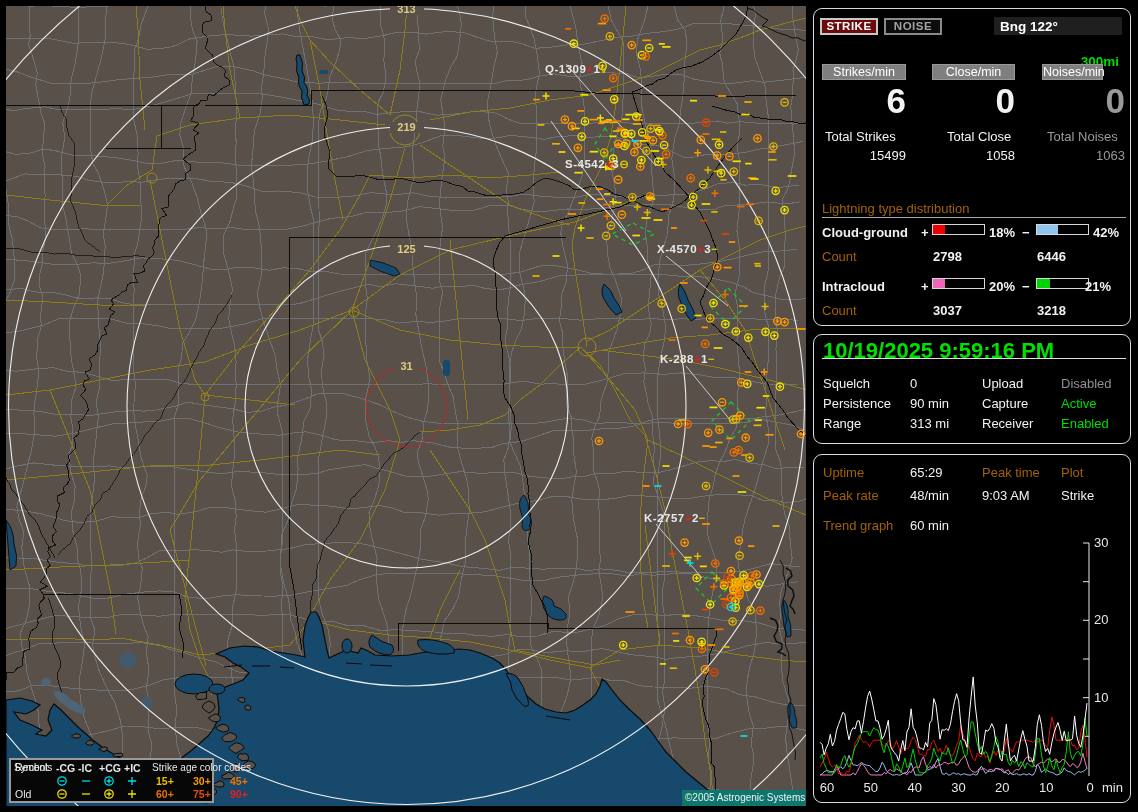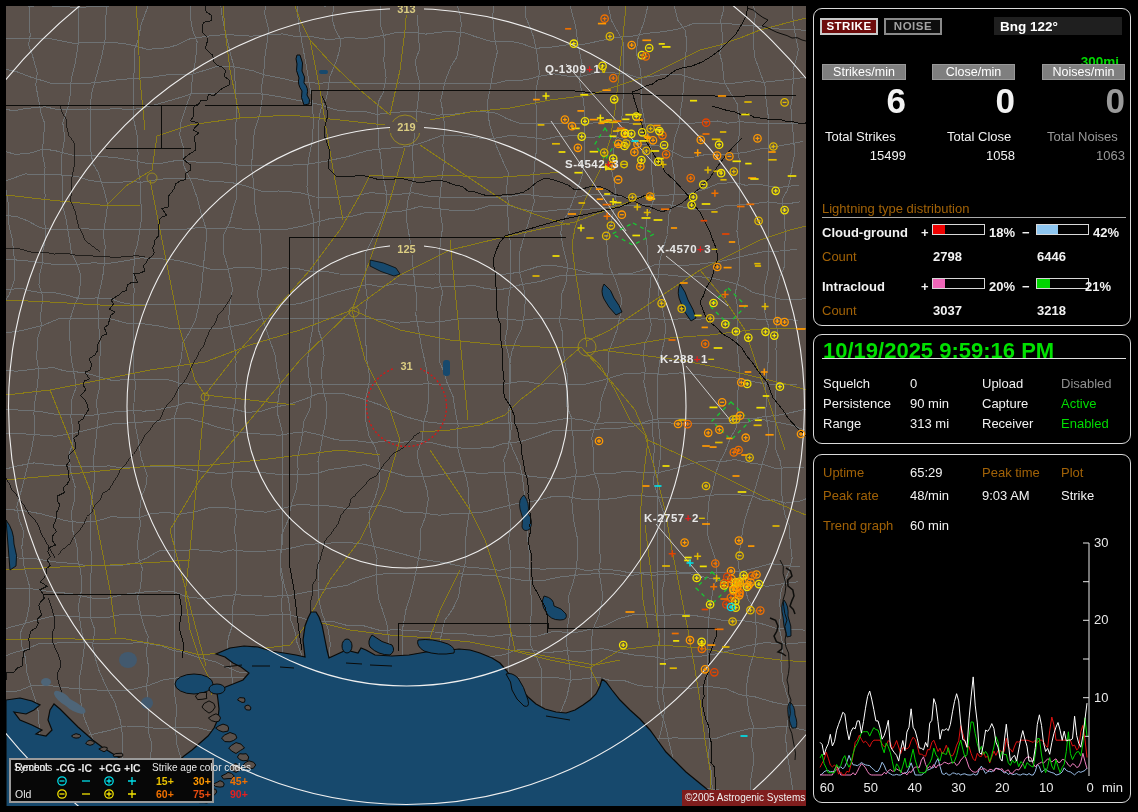--- a/index.html
+++ b/index.html
@@ -948,32 +948,32 @@
    </g>
   </svg>
   <div class="abs" style="left:145px;top:15px;color:#e8c000;font-weight:bold;">15+</div>
   <div class="abs" style="left:182px;top:15px;color:#ff9800;font-weight:bold;">30+</div>
   <div class="abs" style="left:219px;top:15px;color:#f07000;font-weight:bold;">45+</div>
   <div class="abs" style="left:145px;top:28px;color:#ef7000;font-weight:bold;">60+</div>
   <div class="abs" style="left:182px;top:28px;color:#e84c10;font-weight:bold;">75+</div>
   <div class="abs" style="left:219px;top:28px;color:#e42020;font-weight:bold;">90+</div>
 </div>
 
-<div class="abs" style="left:682px;top:790px;width:124px;height:16px;background:#7f1d1d;color:#f0f0f0;font-size:10px;white-space:nowrap;padding:2px 0 0 3px;overflow:hidden;">©2005 Astrogenic Systems</div>
+<div class="abs" style="left:682px;top:790px;width:124px;height:16px;background:#0f766e;color:#f0f0f0;font-size:10px;white-space:nowrap;padding:2px 0 0 3px;overflow:hidden;">©2005 Astrogenic Systems</div>
 
 <div class="panel" style="top:8px;height:318px;">
   <div class="abs" style="left:6px;top:9px;width:58px;height:17px;background:#6d0b0b;border:2px solid #c8c8c8;color:#fff;font-size:11.5px;font-weight:bold;text-align:center;line-height:13px;letter-spacing:0.5px;">STRIKE</div>
   <div class="abs" style="left:70px;top:9px;width:58px;height:17px;background:#0d0d0d;border:2px solid #8a8a8a;color:#a2a2a2;font-size:11.5px;font-weight:bold;text-align:center;line-height:13px;letter-spacing:0.5px;">NOISE</div>
   <div class="abs" style="left:180px;top:8px;width:128px;height:18px;background:#1f1f1f;">
     <span class="abs" style="left:6px;top:2px;color:#fff;font-size:13.5px;font-weight:bold;">Bng 122°</span>
     <span class="abs" style="right:3px;top:2px;color:#00dd00;font-size:13.5px;font-weight:bold;margin-top:35px;">300mi</span>
   </div>
   <div class="btnlbl" style="left:8px;width:84px;">Strikes/min</div>
   <div class="btnlbl" style="left:118px;width:83px;">Close/min</div>
-  <div class="btnlbl" style="left:228px;width:83px;">Noises/min</div>
+  <div class="btnlbl" style="left:228px;width:61px;">Noises/min</div>
   <div class="bignum white" style="left:0px;width:92px;">6</div>
   <div class="bignum white" style="left:110px;width:91px;">0</div>
   <div class="bignum" style="left:220px;width:91px;color:#9a9a9a;">0</div>
   <div class="abs lbl white" style="left:11px;top:120px;">Total Strikes</div>
   <div class="abs lbl white" style="left:133px;top:120px;">Total Close</div>
   <div class="abs lbl" style="left:233px;top:120px;color:#9a9a9a;">Total Noises</div>
   <div class="abs lbl white" style="left:0px;top:139px;width:92px;text-align:right;">15499</div>
   <div class="abs lbl white" style="left:110px;top:139px;width:91px;text-align:right;">1058</div>
   <div class="abs lbl" style="left:220px;top:139px;width:91px;text-align:right;color:#9a9a9a;">1063</div>
   <div class="abs lbl gray" style="left:8px;top:192px;">Lightning type distribution</div>

